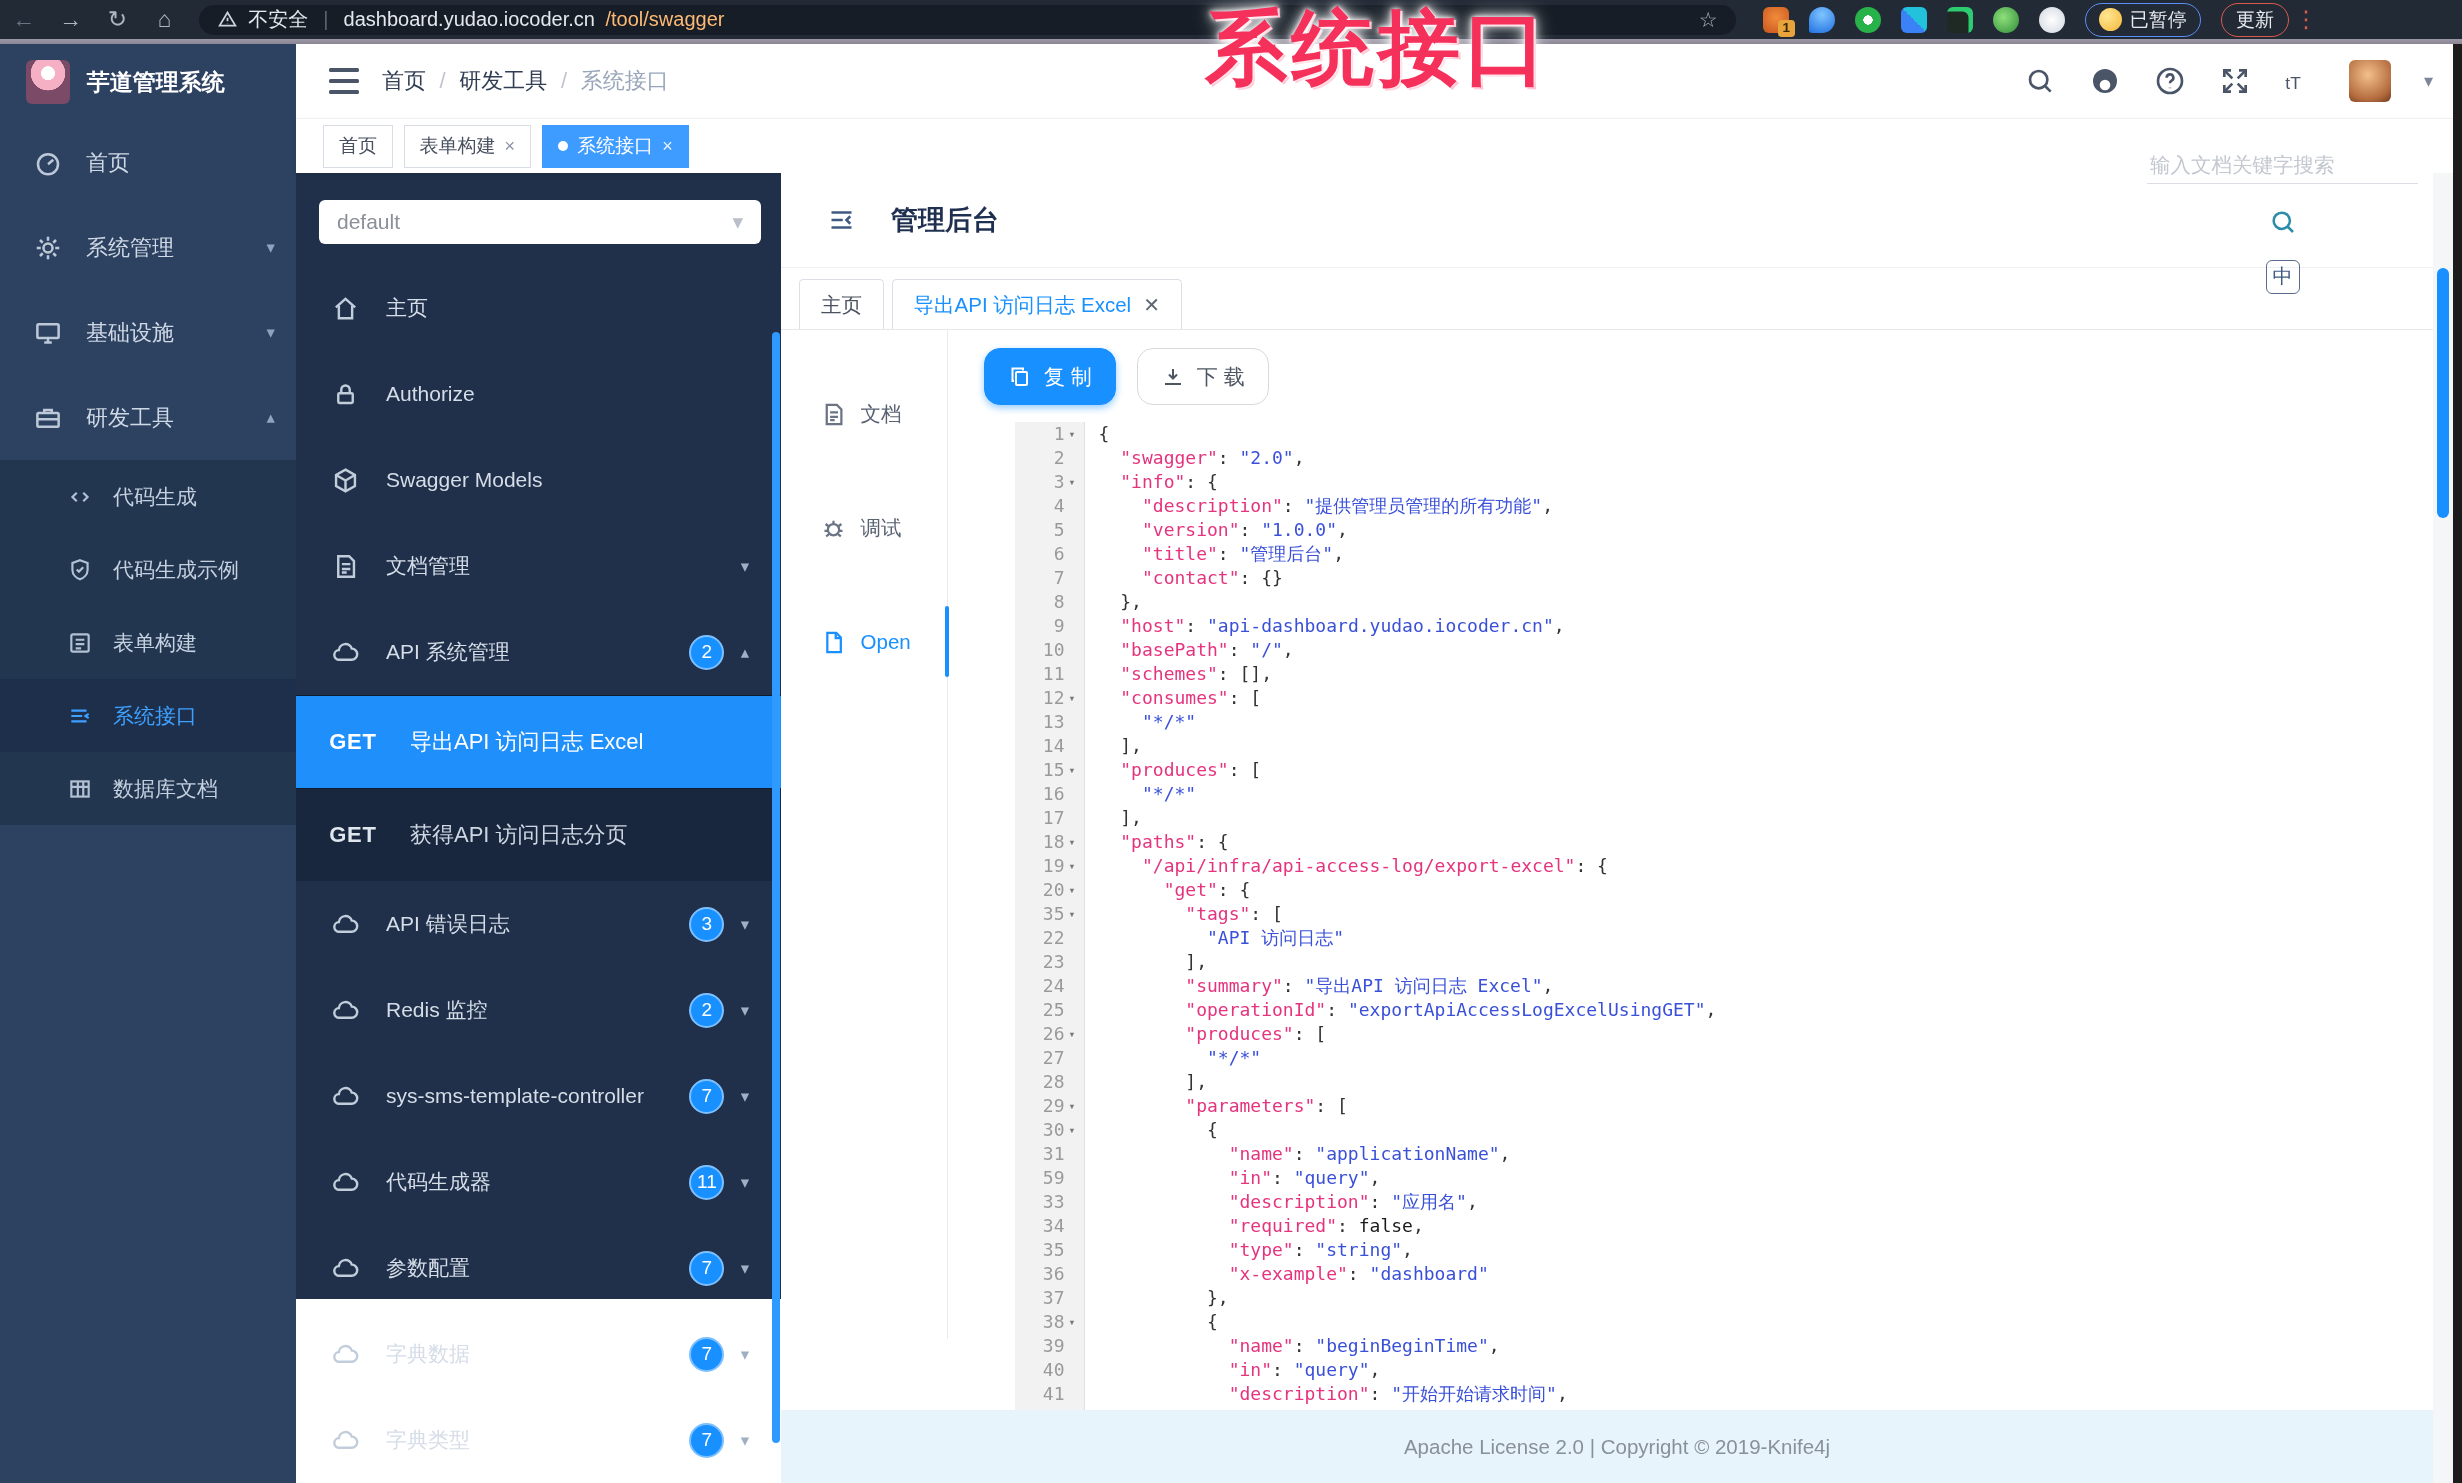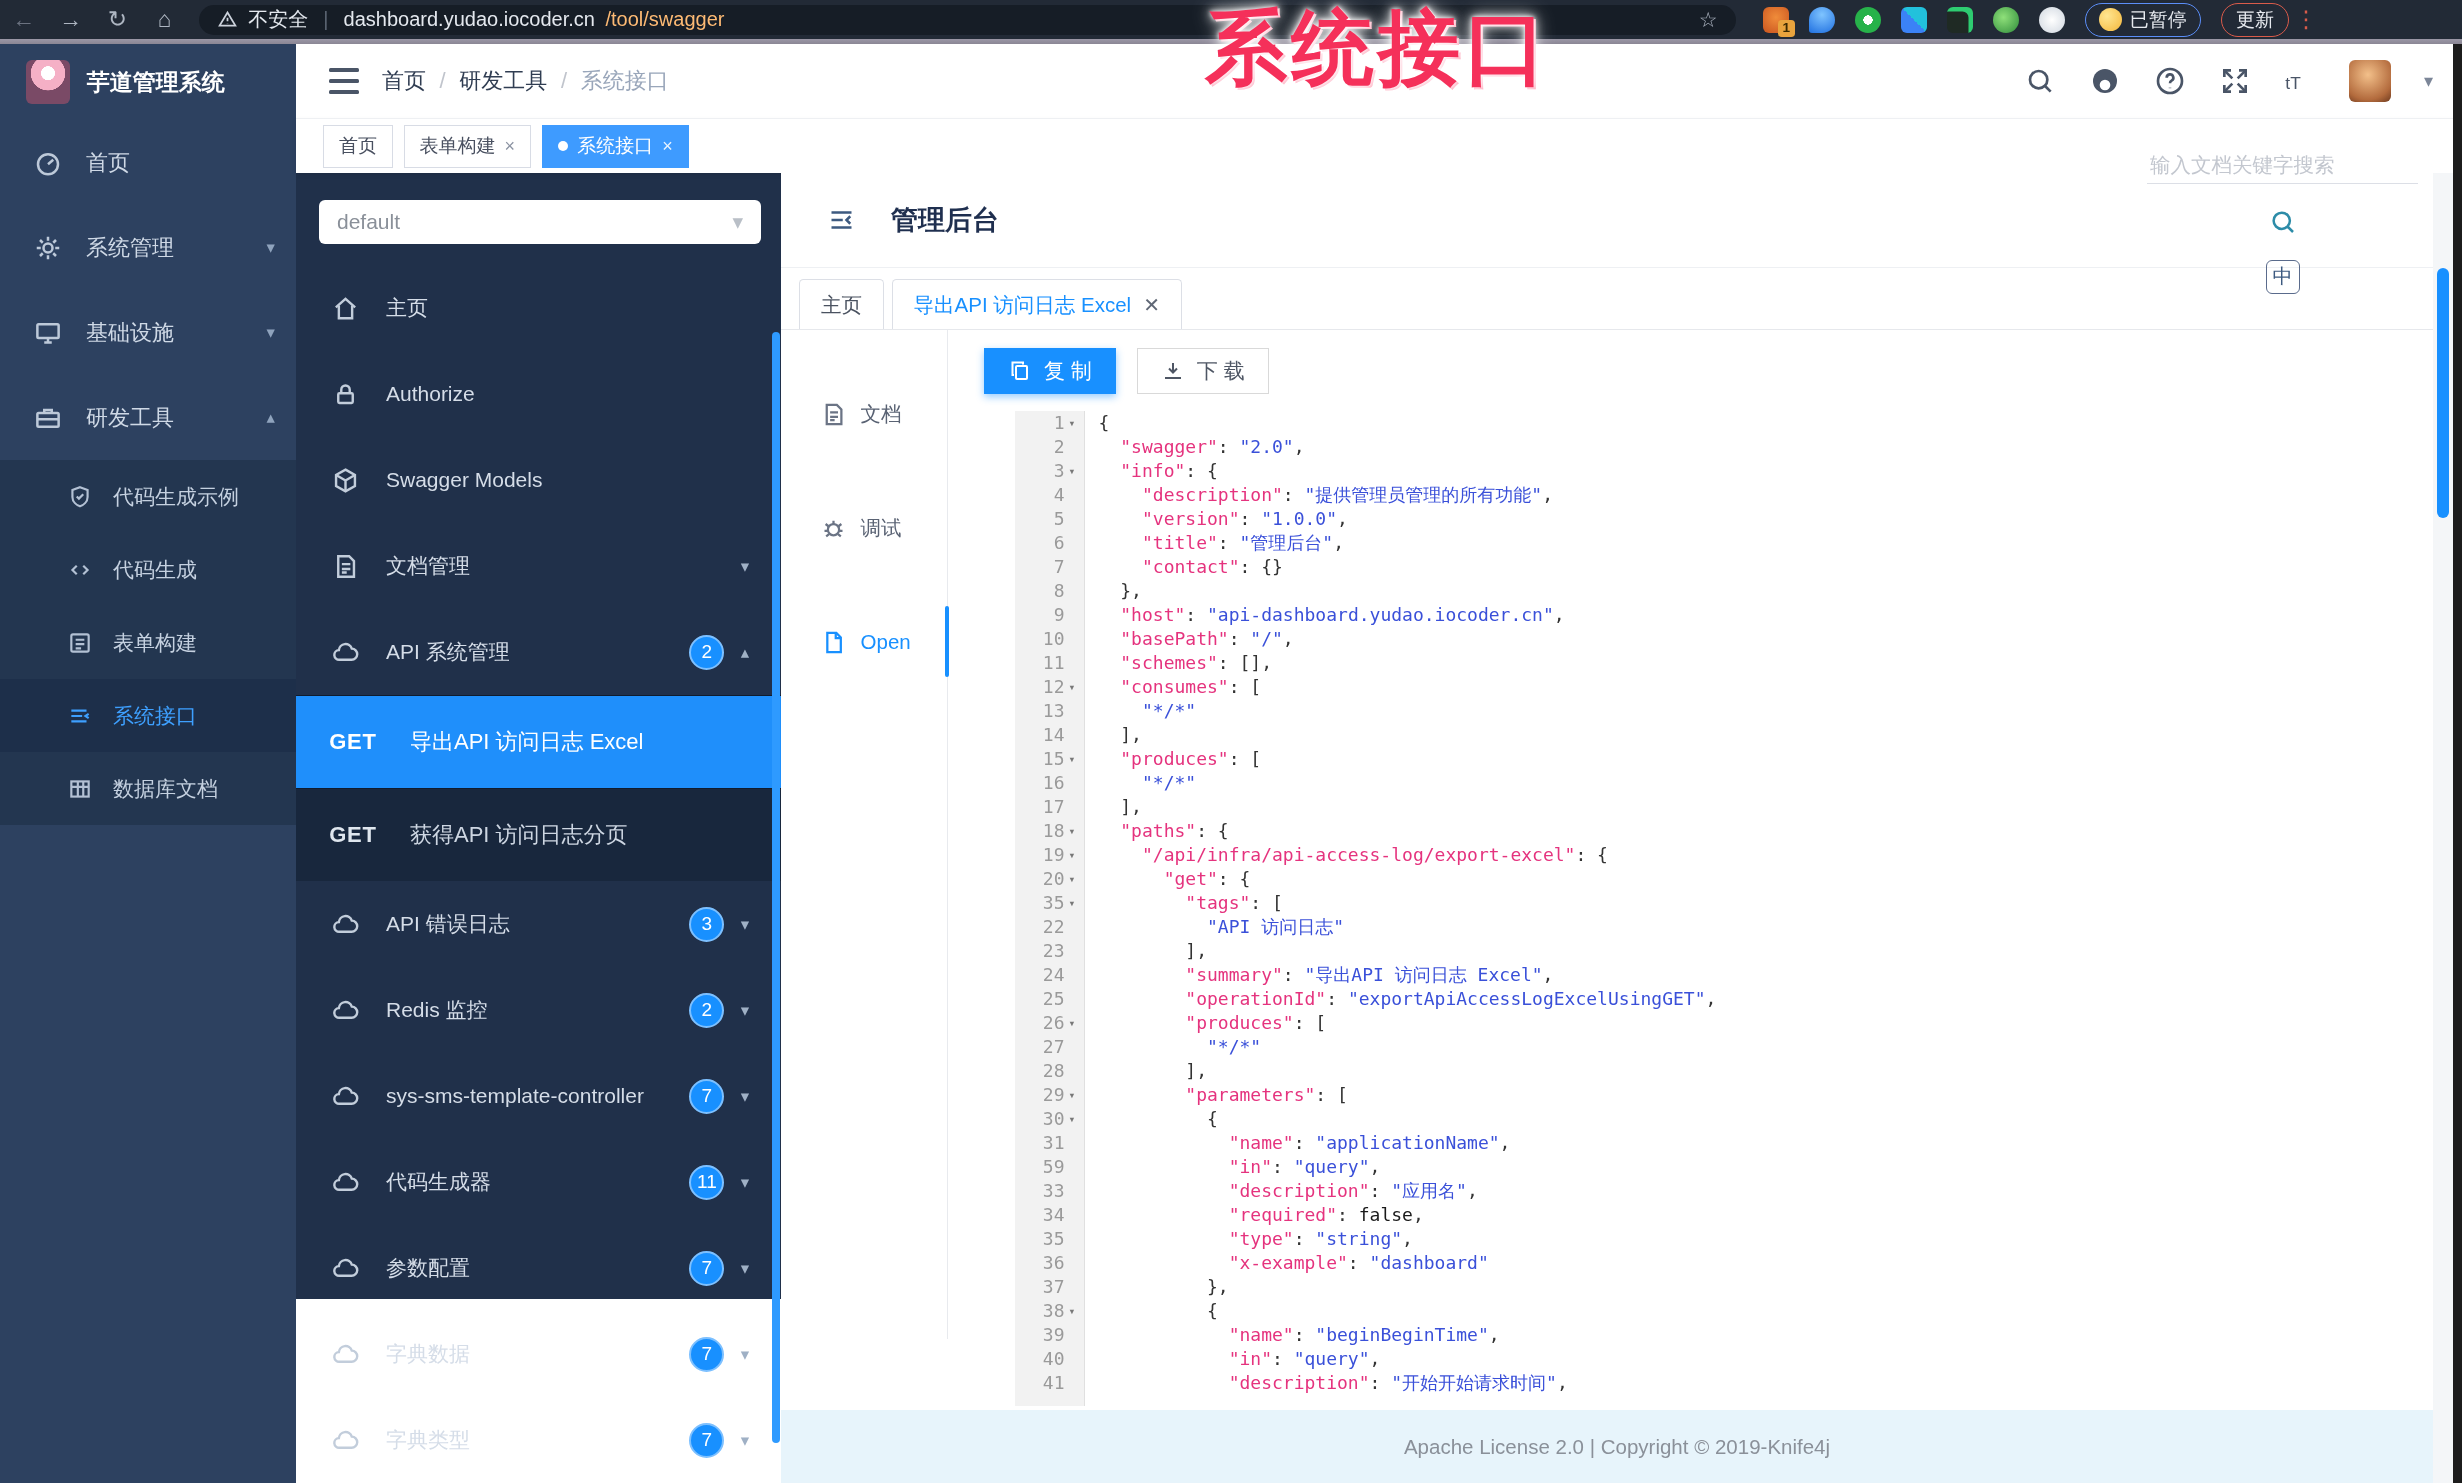--- a/index.html
+++ b/index.html
@@ -99,21 +99,21 @@
   #doc-body{display:flex;height:1009px;}
   #mini-nav{width:167px;border-right:0.8px solid #e8eaee;padding-top:27px;box-sizing:border-box;}
   .mini-item{position:relative;display:flex;align-items:center;gap:13.6px;height:114px;padding-left:39px;color:#596273;font-size:20.5px;cursor:pointer;}
   .mini-item .s-icon{width:27px;height:27px;color:#6b7485;}
   .mini-item.active{color:#1890ff;}
   .mini-item.active .s-icon{color:#1890ff;}
   .mini-item.active::after{content:"";position:absolute;right:-1.5px;top:21px;width:3.8px;height:71px;background:#1890ff;border-radius:2.3px;}
 
   #doc-content{flex:1;position:relative;padding-top:18px;}
   #btn-row{display:flex;gap:21px;margin-left:36px;}
-  .k-btn{display:flex;align-items:center;gap:12px;height:46px;padding:4px 23px;border-radius:0;font-size:21px;cursor:pointer;border:0.8px solid #d9d9d9;background:#fff;color:#4e5664;}
+  .k-btn{display:flex;align-items:center;gap:12px;height:57px;padding:4px 23px;border-radius:16px;font-size:21px;cursor:pointer;border:0.8px solid #d9d9d9;background:#fff;color:#4e5664;}
   .k-btn .s-icon{width:24px;height:24px;}
   .k-btn.primary{background:#1890ff;border-color:#1890ff;color:#fff;box-shadow:0 3px 7.6px rgba(24,144,255,.45);}
 
   
   #editor{display:flex;margin:16.7px 0 0 67px;height:995px;overflow:hidden;font-family:"DejaVu Sans Mono",monospace;}
   #gutter{width:70px;background:#f2f2f2;border-right:0.8px solid #e0e0e0;box-sizing:border-box;}
   .gut-line{display:flex;align-items:center;justify-content:flex-end;height:24px;font-size:18px;color:#9a9a9a;padding-right:4.5px;}
   .gut-line .fold{width:15px;color:#787878;font-size:11.4px;text-align:center;}
   #code{flex:1;padding-left:13.6px;}
   .code-line{height:24px;font-size:18px;white-space:pre;color:#333;line-height:24px;}
@@ -207,30 +207,30 @@
           <span class="s-icon"><svg viewBox="0 0 24 24" fill="none" stroke="currentColor" stroke-width="2">
               <rect x="3.5" y="8" width="17" height="11" rx="1"></rect>
               <path d="M9 8V5.5h6V8M3.5 13h17"></path>
             </svg></span>
           <span>研发工具</span>
           <span class="chev">▴</span>
         </div>
         <div id="side-submenu">
           <div class="sub-item">
             <span class="s-icon"><svg viewBox="0 0 24 24" fill="none" stroke="currentColor" stroke-width="2">
+                <path d="M9 8l-4 4 4 4M15 8l4 4-4 4"></path>
+              </svg></span>
+            <span>代码生成</span>
+          </div>
+          <div class="sub-item">
+            <span class="s-icon"><svg viewBox="0 0 24 24" fill="none" stroke="currentColor" stroke-width="2">
                 <path d="M12 3l7 2.5V12c0 4.6-4 7.6-7 8.6-3-1-7-4-7-8.6V5.5z"></path>
                 <path d="M9 11.5l2 2 4-4"></path>
               </svg></span>
             <span>代码生成示例</span>
-          </div>
-          <div class="sub-item">
-            <span class="s-icon"><svg viewBox="0 0 24 24" fill="none" stroke="currentColor" stroke-width="2">
-                <path d="M9 8l-4 4 4 4M15 8l4 4-4 4"></path>
-              </svg></span>
-            <span>代码生成</span>
           </div>
           <div class="sub-item">
             <span class="s-icon"><svg viewBox="0 0 24 24" fill="none" stroke="currentColor" stroke-width="2">
                 <rect x="4" y="4" width="16" height="16" rx="1.5"></rect>
                 <path d="M8 9h8M8 13h8M8 17h5"></path>
               </svg></span>
             <span>表单构建</span>
           </div>
           <div class="sub-item active">
             <span class="s-icon"><svg viewBox="0 0 24 24" fill="none" stroke="currentColor" stroke-width="2">

